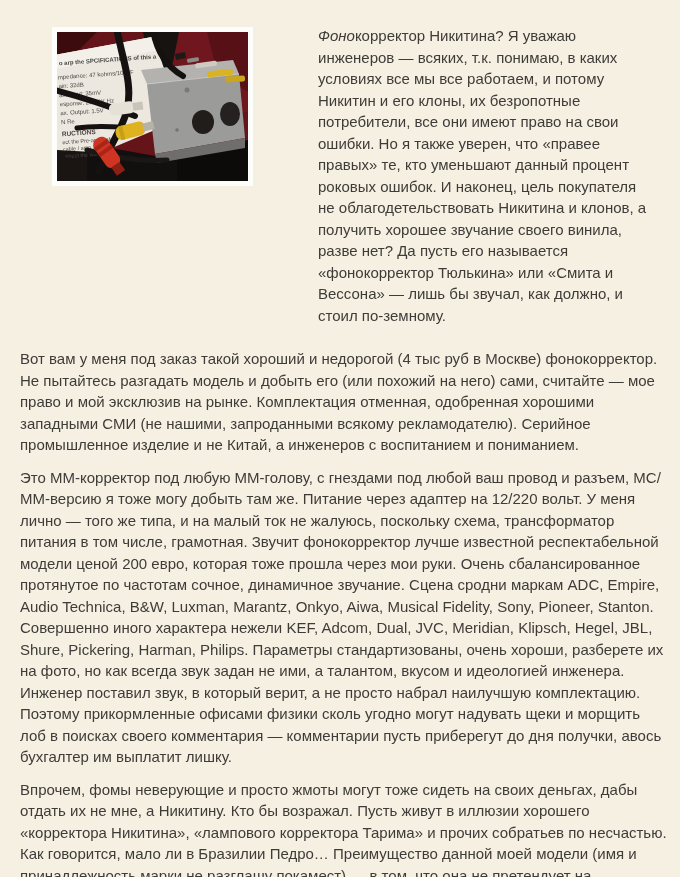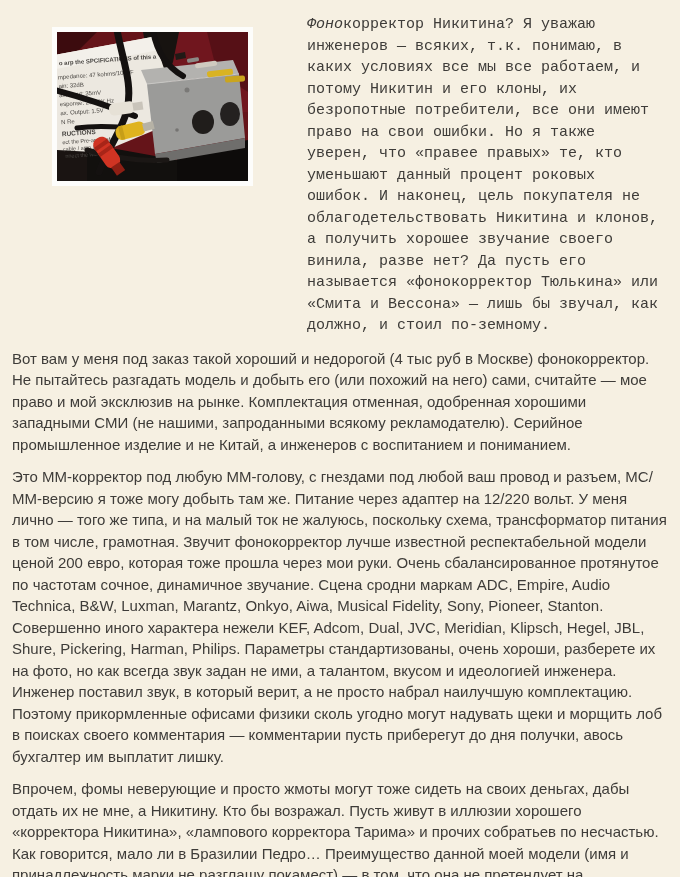--- a/index.html
+++ b/index.html
@@ -25,22 +25,22 @@
     align-items: flex-start;
     gap: 13px;
     margin: 0 0 10px 0;
   }
   .photo-frame {
     flex: 0 0 auto;
     background: #fdfdfb;
     padding: 5px;
     line-height: 0;
   }
-  p { margin: 0 0 11px 0; }
-  .intro p { margin: 1px; padding-top: 1px; font-family: Liberation Mono, monospace; }
+  p { margin: 0 0 11px 8px; }
+  .intro p { margin: 12px; padding-top: 1px; }
   .italic-prefix { font-style: italic; }
   .paper-text { font-family: "Liberation Sans", sans-serif; fill: #4a4743; }
 </style>
 </head>
 <body>
 
 <div class="page">
 
   <div class="intro">
 

